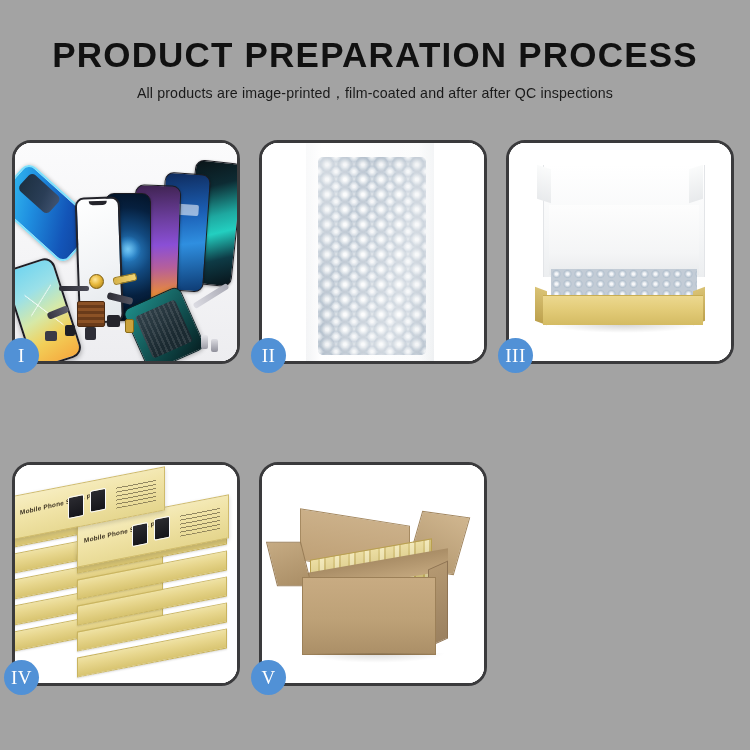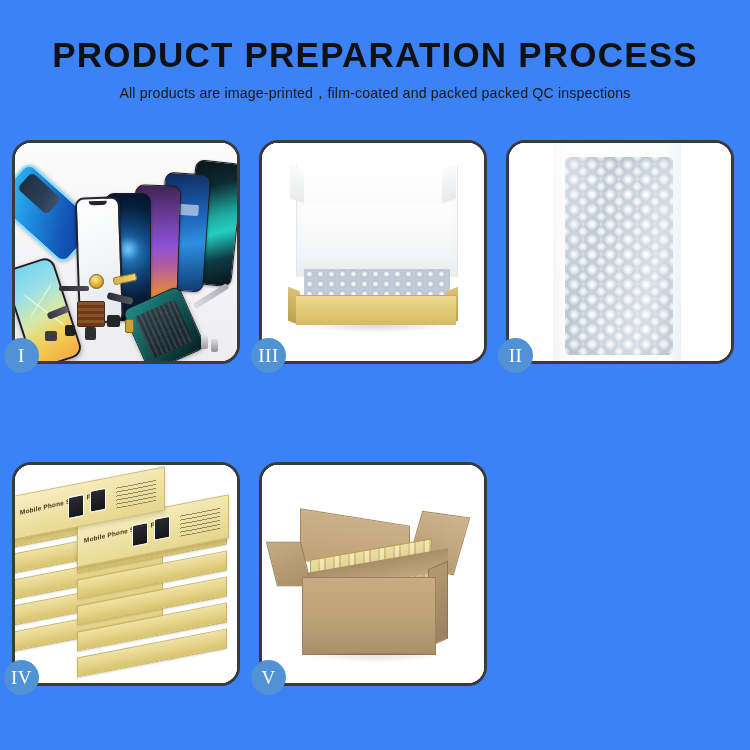--- a/index.html
+++ b/index.html
@@ -9,21 +9,21 @@
     height: 750px;
     background: #ffffff;
     font-family: "Liberation Sans", sans-serif;
     overflow: hidden;
   }
 
   .page {
     position: relative;
     width: 750px;
     height: 750px;
-    background: #3b82f6;
+    background: #a3a3a3;
   }
 
   
   .header {
     position: absolute;
     top: 34px;
     left: 0;
     width: 750px;
     text-align: center;
   }
@@ -558,21 +558,21 @@
     background: radial-gradient(ellipse at 50% 0%, rgba(0,0,0,.14), transparent 72%);
   }
 </style>
 </head>
 <body>
 
 <div class="page">
 
   <div class="header">
     <div class="main-title">PRODUCT PREPARATION PROCESS</div>
-    <div class="sub-title">All products are image-printed，film-coated and packed packed QC inspections</div>
+    <div class="sub-title">All products are image-printed，film-coated and after after QC inspections</div>
   </div>
 
   <div class="grid">
 
     <div class="panel">
       <div class="panel-clip">
         <div class="p1-bg"></div>
 
         <div class="protector"></div>
 
@@ -598,42 +598,42 @@
         <div class="part blkE"></div>
         <div class="part silver1"></div>
         <div class="part silver2"></div>
         <div class="part tool"></div>
       </div>
       <div class="badge">I</div>
     </div>
 
     <div class="panel">
       <div class="panel-clip">
+        <div class="p2-bg"></div>
+        <div class="wrap-sheet"></div>
+        <div class="bubbles"></div>
+        <div class="wrap-gloss"></div>
+      </div>
+      <div class="badge">II</div>
+    </div>
+
+    <div class="panel">
+      <div class="panel-clip">
         <div class="p3-bg"></div>
         <div class="p3-lid-back"></div>
         <div class="p3-lid-flapL"></div>
         <div class="p3-lid-flapR"></div>
         <div class="p3-foam"></div>
         <div class="p3-bubbles"></div>
         <div class="p3-tray-sideL"></div>
         <div class="p3-tray-sideR"></div>
         <div class="p3-tray-front"></div>
         <div class="p3-shadow"></div>
       </div>
       <div class="badge">III</div>
-    </div>
-
-    <div class="panel">
-      <div class="panel-clip">
-        <div class="p2-bg"></div>
-        <div class="wrap-sheet"></div>
-        <div class="bubbles"></div>
-        <div class="wrap-gloss"></div>
-      </div>
-      <div class="badge">II</div>
     </div>
 
     <div class="panel">
       <div class="panel-clip">
         <div class="p4-bg"></div>
         <div class="stackwrap">
 
           <div class="sbox sE"></div>
           <div class="sbox sD"></div>
           <div class="sbox sC"></div>

